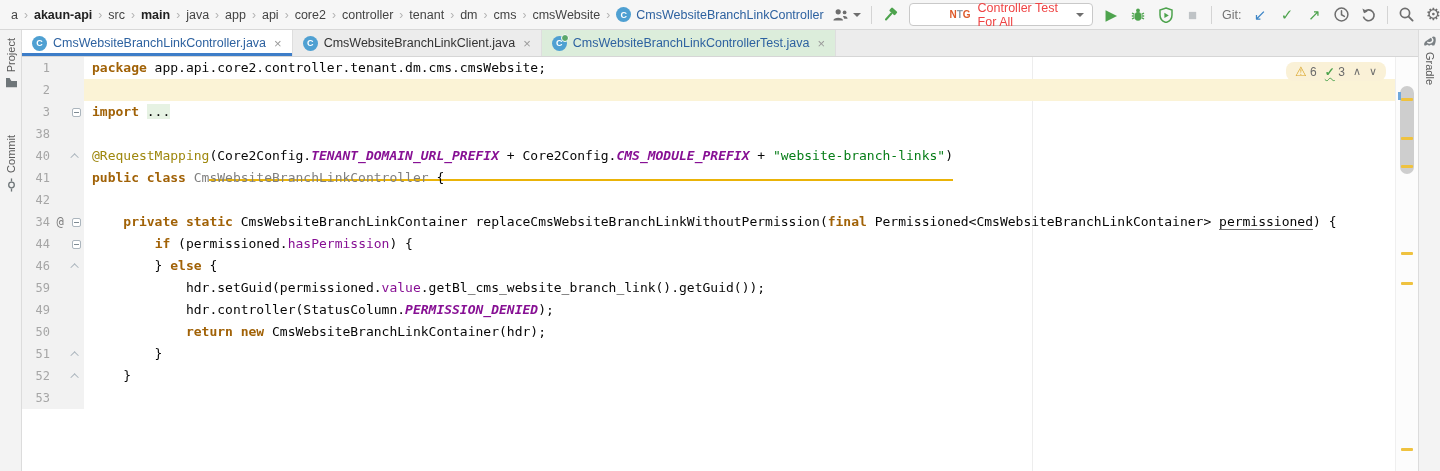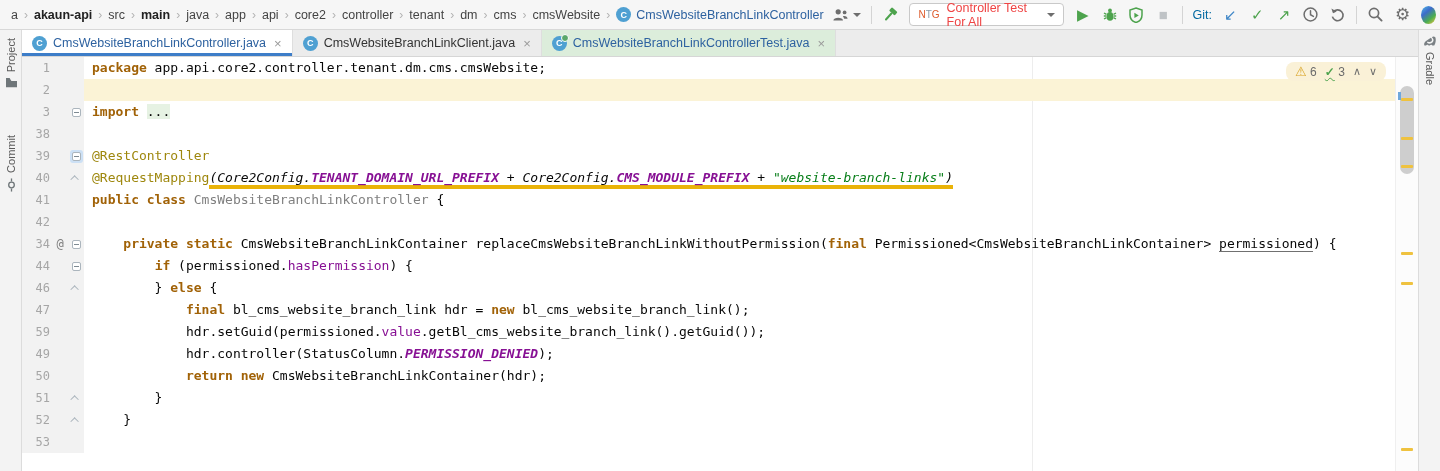--- a/index.html
+++ b/index.html
@@ -24,24 +24,24 @@
   .tb-right { margin-left:auto; display:flex; align-items:center; gap:10px; }
   .tb-sep { width:1px; height:18px; background:#D4D4D4; }
   .ic { display:inline-flex; align-items:center; justify-content:center; width:20px; height:20px; }
   .glyph { font-size:15px; line-height:1; }
   .person-wrap { display:flex; align-items:center; gap:2px; }
   .dd-arrow { width:0; height:0; border-left:4px solid transparent; border-right:4px solid transparent;
               border-top:4px solid #6E6E6E; }
   .runbox { display:flex; align-items:center; gap:7px; background:#FFFFFF;
             border:1px solid #C9C9C9; border-radius:4px; height:23px; padding:0 8px; }
   .runbox .label { font-size:12.5px; color:#ef4444; }
-  .ntg { font-size:10px; font-weight:normal; letter-spacing:0; }
+  .ntg { font-size:10px; font-weight:bold; letter-spacing:0;margin-left:31px; }
   .ntg .n, .ntg .g { color:#DD5A2B; }
   .ntg .t { color:#8A9BA8; }
-  .git-label { font-size:12.5px; color:#0369a1; }
+  .git-label { font-size:12.5px; color:#737373; }
   .avatar { width:18px; height:18px; border-radius:50%;
             background:linear-gradient(140deg,#53BDE8 0%,#3D6CCB 35%,#4CAE4F 68%,#F6C944 100%); }
 
   
   .tabbar { position:absolute; left:22px; top:30px; width:1396px; height:27px;
             background:#ECECEC; border-bottom:1px solid #D6D6D6; display:flex; }
   .tab { display:flex; align-items:center; gap:6px; padding:0 10px; font-size:12.5px;
          color:#333; border-right:1px solid #DEDEDE; position:relative; cursor:default; }
   .tab.active { background:#FFFFFF; color:#2E62A0; box-shadow:inset 0 -3px 0 #3D7DC8; }
   .tab.test-bg { background:#DCEDDB; color:#2E62A0; }
@@ -71,21 +71,21 @@
   .codepart { flex:1; white-space:pre; color:#070707; padding-left:8px; position:relative; }
   .row.hl .codepart { background:#FBF3D6; }
   .tk-k { color:#a16207; font-weight:bold; }
   .tk-a { color:#9E870D; }
   .tk-c { color:#871094; font-style:italic; font-weight:bold; }
   .tk-s { color:#067D17; }
   .tk-f { color:#871094; }
   .tk-g { color:#808080; }
   .tk-u { border-bottom:1px solid #707070; }
   .tk-fold { background:#E6F2E3; }
-  .mk { border-bottom:4px solid #eab308; padding-bottom:0;font-style:italic; }
+  .mk { border-bottom:2px solid #eab308; padding-bottom:16px; }
   .fold-open { width:9px; height:9px; border:1px solid #ABB5BD; border-radius:2px;
                background:#fff; position:relative; }
   .fold-open::after { content:""; position:absolute; left:1px; right:1px; top:3px;
                border-top:1px solid #7E8A92; }
   .fold-end { width:6px; height:6px; border-top:1.5px solid #ABB5BD; border-left:1.5px solid #ABB5BD;
               transform:rotate(45deg) translateY(2px); }
   .fold-hl { background:#CCE0F5; border-radius:3px; padding:2px; display:flex;
              align-items:center; justify-content:center; }
 
   
@@ -311,30 +311,20 @@
           </span>
           <span class="codepart"><span class="tk-k">import</span><span class="tk-p"> </span><span class="tk-fold">...</span></span>
         </div>
         <div class="row">
           <span class="ln">38</span>
           <span class="gi"></span>
           <span class="fi"></span>
           <span class="codepart"></span>
         </div>
         <div class="row">
-          <span class="ln">39</span>
-          <span class="gi"></span>
-          <span class="fi">
-            <span class="fold-hl">
-              <span class="fold-open"></span>
-            </span>
-          </span>
-          <span class="codepart"><span class="tk-a">@RestController</span></span>
-        </div>
-        <div class="row">
           <span class="ln">40</span>
           <span class="gi"></span>
           <span class="fi">
             <span class="fold-end"></span>
           </span>
           <span class="codepart"><span class="tk-a">@RequestMapping</span><span class="tk-p mk">(Core2Config.</span><span class="tk-c mk">TENANT_DOMAIN_URL_PREFIX</span><span class="tk-p mk"> + Core2Config.</span><span class="tk-c mk">CMS_MODULE_PREFIX</span><span class="tk-p mk"> + </span><span class="tk-s mk">"website-branch-links"</span><span class="tk-p mk">)</span></span>
         </div>
         <div class="row">
           <span class="ln">41</span>
           <span class="gi"></span>
@@ -363,26 +353,20 @@
           </span>
           <span class="codepart"><span class="tk-p">        </span><span class="tk-k">if</span><span class="tk-p"> (permissioned.</span><span class="tk-f">hasPermission</span><span class="tk-p">) {</span></span>
         </div>
         <div class="row">
           <span class="ln">46</span>
           <span class="gi"></span>
           <span class="fi">
             <span class="fold-end"></span>
           </span>
           <span class="codepart"><span class="tk-p">        } </span><span class="tk-k">else</span><span class="tk-p"> {</span></span>
-        </div>
-        <div class="row">
-          <span class="ln">47</span>
-          <span class="gi"></span>
-          <span class="fi"></span>
-          <span class="codepart"><span class="tk-p">            </span><span class="tk-k">final</span><span class="tk-p"> bl_cms_website_branch_link hdr = </span><span class="tk-k">new</span><span class="tk-p"> bl_cms_website_branch_link();</span></span>
         </div>
         <div class="row">
           <span class="ln">59</span>
           <span class="gi"></span>
           <span class="fi"></span>
           <span class="codepart"><span class="tk-p">            hdr.setGuid(permissioned.</span><span class="tk-f">value</span><span class="tk-p">.getBl_cms_website_branch_link().getGuid());</span></span>
         </div>
         <div class="row">
           <span class="ln">49</span>
           <span class="gi"></span>

